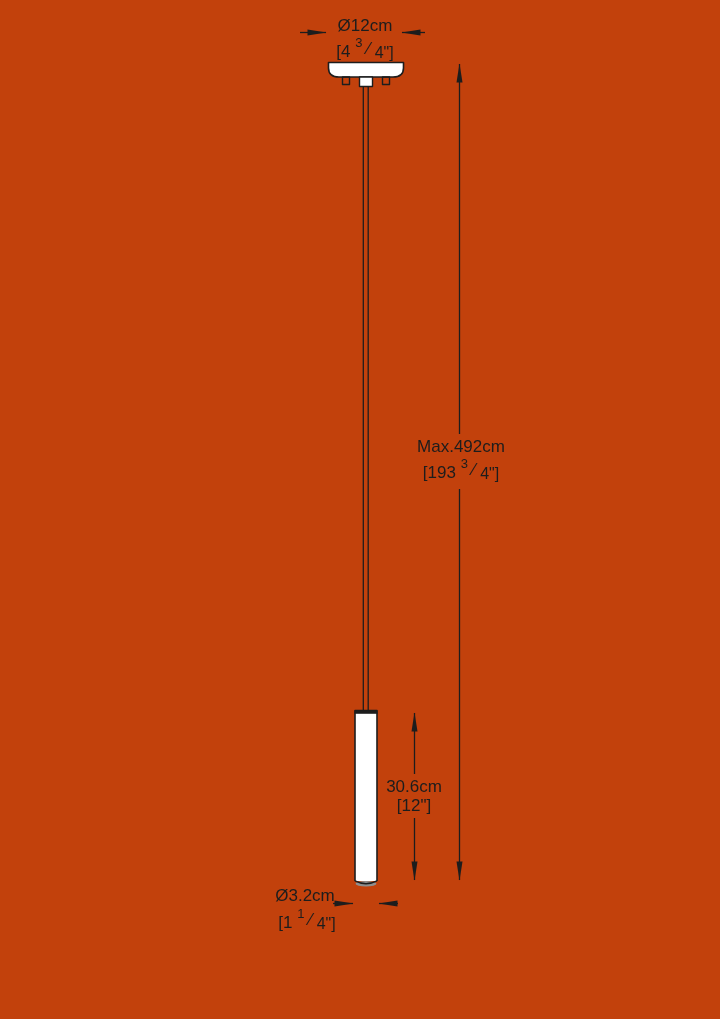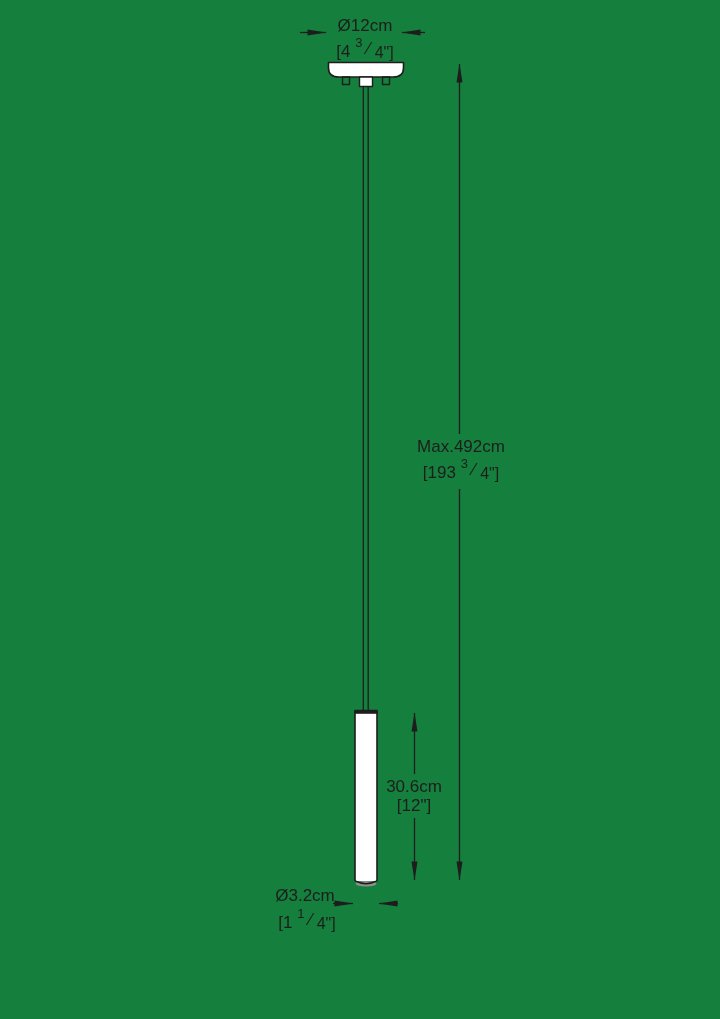--- a/index.html
+++ b/index.html
@@ -8,21 +8,21 @@
     background: #ffffff;
     width: 720px;
     height: 1019px;
     overflow: hidden;
     font-family: "Liberation Sans", sans-serif;
   }
   .stage {
     position: relative;
     width: 720px;
     height: 1019px;
-    background: #15803d;
+    background: #c2410c;
   }
   svg text {
     font-family: "Liberation Sans", sans-serif;
     font-size: 17px;
     fill: #1d1d1d;
     stroke: none;
   }
   svg .fnum { font-size: 13px; }
   svg .fden { font-size: 16px; }
   svg .fslash { font-size: 17px; }

